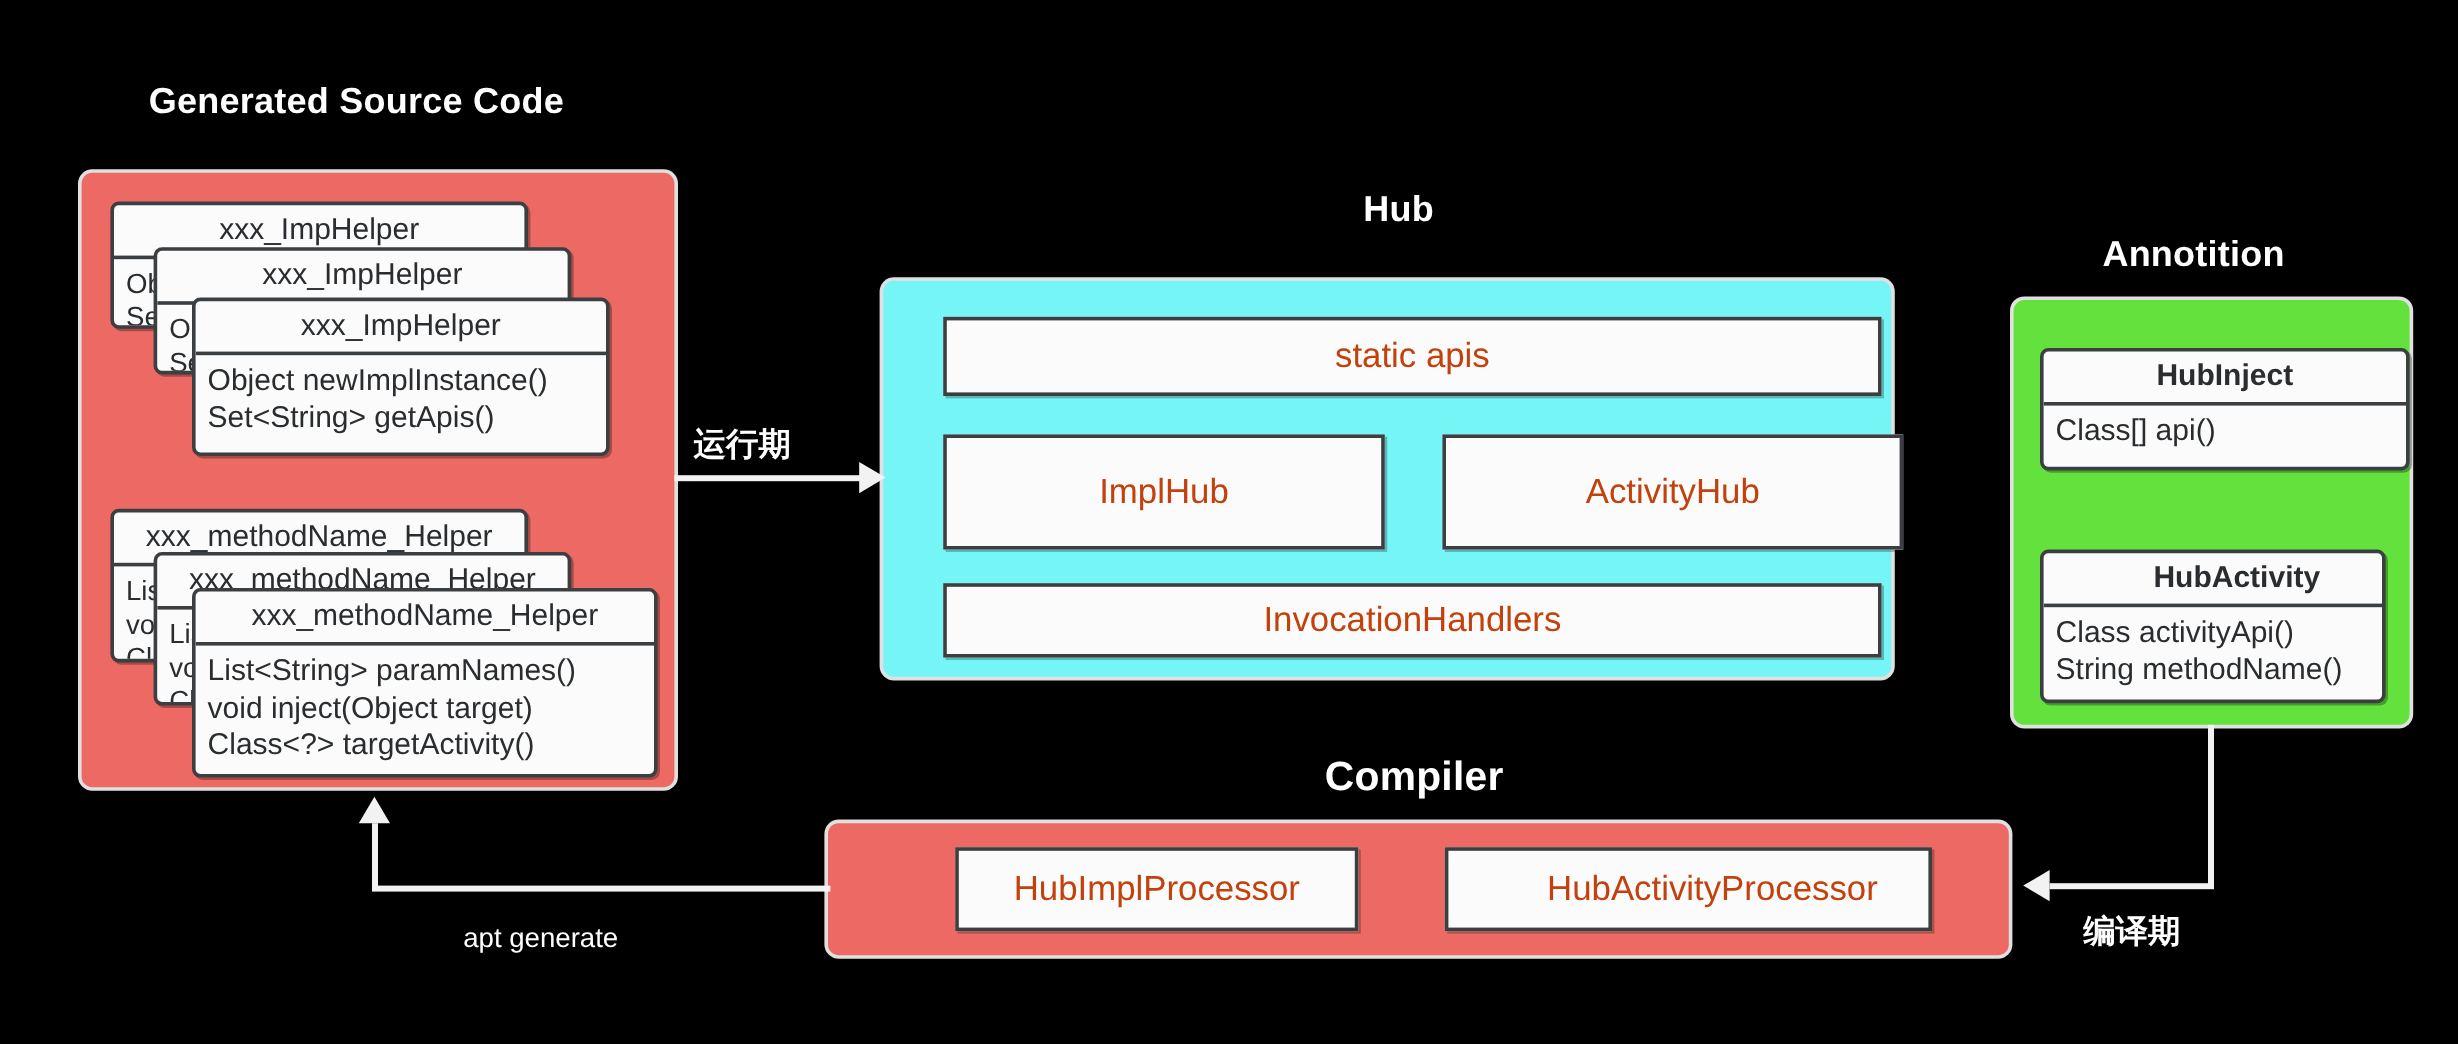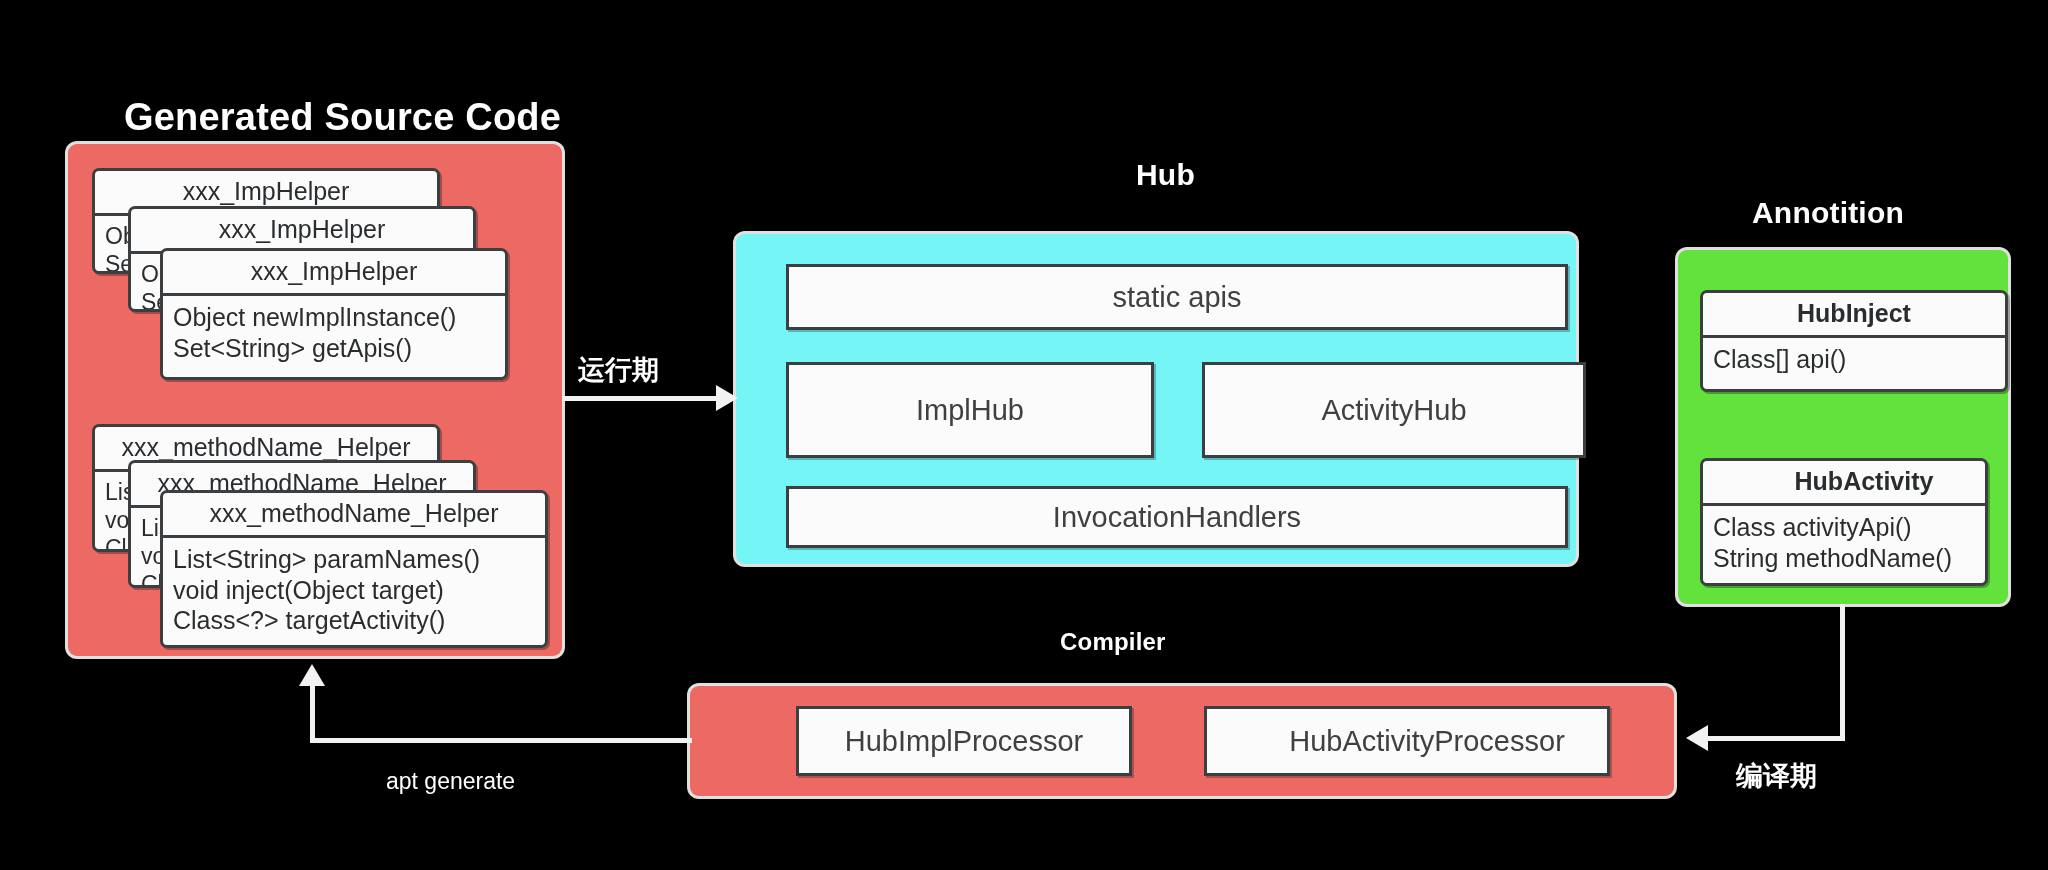--- a/index.html
+++ b/index.html
@@ -37,21 +37,21 @@
     padding:6px 8px 7px;white-space:nowrap;
   }
   .card .sep{height:3px;background:#3b3f41;}
   .card .body{padding:6px 10px 8px;color:#2a2d2f;}
   .card .body .ln{white-space:nowrap;line-height:1.22;}
 
   
   .box{
     position:absolute;background:#fbfbfb;border:3px solid #3b3f41;
     display:flex;align-items:center;justify-content:center;
-    color:#404040;box-sizing:border-box;white-space:nowrap;
+    color:#c2410c;box-sizing:border-box;white-space:nowrap;
     box-shadow:2px 2px 0 rgba(0,0,0,.25);
   }
 
   
   .line{position:absolute;background:#f2f2f2;}
   .arrow{position:absolute;width:0;height:0;}
   .arrow.right{
     border-top:13px solid transparent;border-bottom:13px solid transparent;
     border-left:22px solid #f2f2f2;
   }
@@ -64,21 +64,21 @@
     border-bottom:22px solid #f2f2f2;
   }
   .edge-label{position:absolute;color:#fff;font-weight:bold;white-space:nowrap;}
   .edge-label.plain{font-weight:normal;}
 </style>
 </head>
 <body>
 
 <div class="stage">
 
-  <div class="caption" style="left:124px;top:68px;font-size:38px;margin-top:28px;">Generated Source Code</div>
+  <div class="caption" style="left:124px;top:68px;font-size:30px;">Generated Source Code</div>
 
   <div class="panel red" style="left:68px;top:144px;width:494px;height:512px;"></div>
 
   <div class="card" style="left:92px;top:168px;width:348px;height:106px;">
     <div class="title" style="font-size:25px;">xxx_ImpHelper</div>
     <div class="sep"></div>
     <div class="body" style="font-size:23px;">
       <div class="ln">Object newImplInstance()</div>
       <div class="ln">Set&lt;String&gt; getApis()</div>
     </div>
@@ -158,21 +158,21 @@
 
   <div class="card" style="left:1700px;top:458px;width:288px;height:128px;">
     <div class="title" style="font-size:25px;font-weight:bold;margin-left:40px;">HubActivity</div>
     <div class="sep"></div>
     <div class="body" style="font-size:25px;">
       <div class="ln">Class activityApi()</div>
       <div class="ln">String methodName()</div>
     </div>
   </div>
 
-  <div class="caption" style="left:1060px;top:628px;font-size:24px;">Compiler</div>
+  <div class="caption" style="left:1104px;top:628px;font-size:34px;">Compiler</div>
 
   <div class="panel red" style="left:690px;top:686px;width:984px;height:110px;"></div>
 
   <div class="box" style="left:796px;top:706px;width:336px;height:70px;font-size:29px;">HubImplProcessor</div>
 
   <div class="box" style="left:1204px;top:706px;width:406px;height:70px;font-size:29px;padding-left:40px;">HubActivityProcessor</div>
 
   <div class="line" style="left:562px;top:396px;width:158px;height:5px;"></div>
   <div class="arrow right" style="left:716px;top:385px;"></div>
   <div class="edge-label" style="left:578px;top:340px;font-size:27px;margin-top:12px;">运行期</div>

